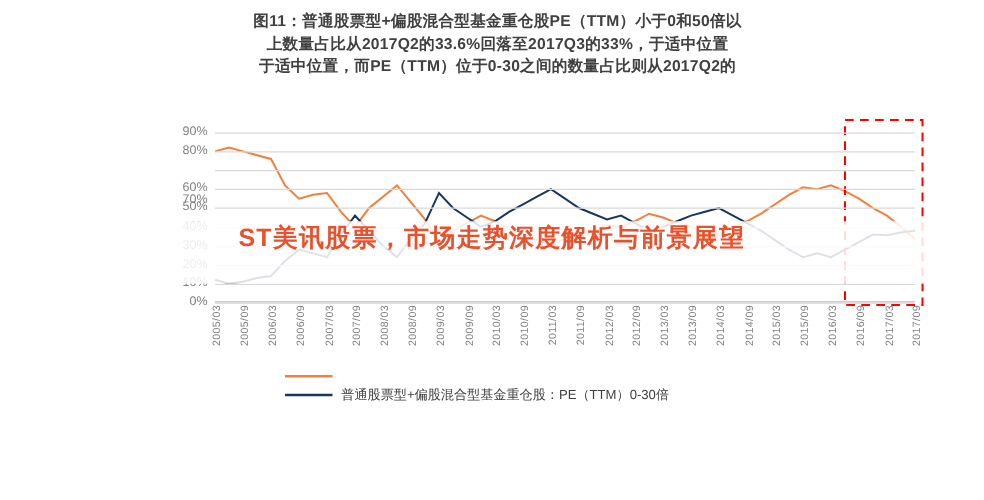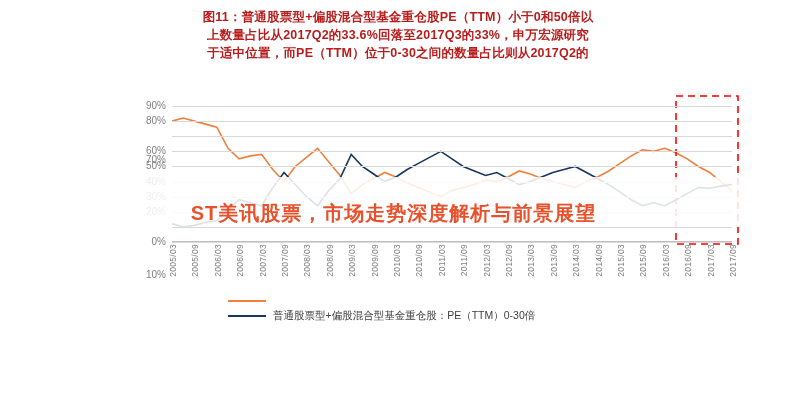--- a/index.html
+++ b/index.html
@@ -9,21 +9,21 @@
     overflow:hidden;position:relative;
   }
   #root{position:absolute;inset:0;}
 
   
   .title-box{
     position:absolute;left:148px;top:8px;width:500px;
     text-align:center;
   }
   .title-line{
-    font-size:12.5px;font-weight:bold;color:#b91c1c;
+    font-size:12.5px;font-weight:bold;color:#404040;
     line-height:18px;letter-spacing:0.2px;
   }
 
   
   .chart-wrap{position:absolute;left:0;top:92px;width:679px;height:200px;}
   .plot{
     position:absolute;left:172px;top:14px;width:560px;height:136px;
   }
   .gridline{
     position:absolute;left:0;width:100%;height:1px;background:#d9d9d9;
@@ -58,35 +58,35 @@
   
   .source{
     position:absolute;left:140px;top:374px;
     font-size:11px;color:#404040;
   }
 
   
   .banner{
     position:absolute;left:0;top:177px;width:787px;height:50px;
     background:rgba(255,255,255,0.86);
-    display:flex;align-items:flex-end;justify-content:center;
+    display:flex;align-items:flex-start;justify-content:center;
   }
   .banner-text{
     font-size:20px;font-weight:bold;color:#e8512b;
     letter-spacing:1px;white-space:nowrap;
   }
 </style>
 </head>
 <body>
 
 <div id="root">
 
   <div class="title-box">
     <div class="title-line">图11：普通股票型+偏股混合型基金重仓股PE（TTM）小于0和50倍以</div>
-    <div class="title-line">上数量占比从2017Q2的33.6%回落至2017Q3的33%，申万宏源研究</div>
+    <div class="title-line">上数量占比从2017Q2的33.6%回落至2017Q3的33%，于适中位置</div>
     <div class="title-line">于适中位置，而PE（TTM）位于0-30之间的数量占比则从2017Q2的</div>
   </div>
 
   <div class="chart-wrap">
     <div class="plot" id="plot">
       <div class="axis-bottom"></div>
       <svg class="series" id="series-svg" width="560" height="136" viewBox="0 0 560 136" preserveAspectRatio="none">
           <polyline points="0.00,15.11 11.20,12.09 22.40,15.11 33.60,18.13 44.80,21.16 56.00,42.31 67.20,52.89 78.40,49.87 89.60,48.36 100.80,63.47 112.00,75.56 123.20,60.44 134.40,51.38 145.60,42.31 156.80,55.91 168.00,69.51 179.20,87.64 190.40,78.58 201.60,72.53 212.80,66.49 224.00,71.02 235.20,77.07 246.40,81.60 257.60,86.13 268.80,90.67 280.00,84.62 291.20,81.60 302.40,78.58 313.60,74.04 324.80,75.56 336.00,71.02 347.20,64.98 358.40,68.00 369.60,72.53 380.80,75.56 392.00,78.58 403.20,81.60 414.40,75.56 425.60,71.02 436.80,64.98 448.00,57.42 459.20,49.87 470.40,43.82 481.60,45.33 492.80,42.31 504.00,46.84 515.20,52.89 526.40,60.44 537.60,66.49 548.80,75.56 560.00,85.23" fill="none" stroke="#f0803c" stroke-width="1.6"></polyline>
           <polyline points="0.00,117.87 11.20,120.89 22.40,119.38 33.60,116.36 44.80,114.84 56.00,102.76 67.20,93.69 78.40,96.71 89.60,99.73 100.80,81.60 112.00,66.49 123.20,78.58 134.40,90.67 145.60,99.73 156.80,84.62 168.00,72.53 179.20,48.36 190.40,60.44 201.60,68.00 212.80,75.56 224.00,71.02 235.20,63.47 246.40,57.42 257.60,51.38 268.80,45.33 280.00,52.89 291.20,60.44 302.40,64.98 313.60,69.51 324.80,66.49 336.00,72.53 347.20,78.58 358.40,75.56 369.60,71.02 380.80,66.49 392.00,63.47 403.20,60.44 414.40,66.49 425.60,72.53 436.80,78.58 448.00,86.13 459.20,93.69 470.40,99.73 481.60,96.71 492.80,99.73 504.00,93.69 515.20,87.64 526.40,81.60 537.60,82.20 548.80,80.09 560.00,78.58" fill="none" stroke="#17375e" stroke-width="1.6"></polyline>
           <rect x="503.99999999999994" y="-10" width="62.00000000000006" height="148" fill="none" stroke="#ff0000" stroke-width="1.6" stroke-dasharray="7,5"></rect>
@@ -101,21 +101,21 @@
         <div class="ylabel" style="top: 45.3333px;">60%</div>
         <div class="gridline" style="top: 60.4444px;"></div>
         <div class="ylabel" style="top: 60.4444px;">50%</div>
         <div class="gridline" style="top: 75.5556px;"></div>
         <div class="ylabel" style="top: 75.5556px;">40%</div>
         <div class="gridline" style="top: 90.6667px;"></div>
         <div class="ylabel" style="top: 90.6667px;">30%</div>
         <div class="gridline" style="top: 105.778px;"></div>
         <div class="ylabel" style="top: 105.778px;">20%</div>
         <div class="gridline" style="top: 120.889px;"></div>
-        <div class="ylabel" style="top: 120.889px; margin-top: 48px;">10%</div>
+        <div class="ylabel" style="top: 120.889px;">10%</div>
         <div class="gridline" style="top: 136px;"></div>
         <div class="ylabel" style="top: 136px;">0%</div>
       </div>
     <div class="xlabels" id="xlabels">
         <div class="xlab" style="left: -4px;">2005/03</div>
         <div class="xlab" style="left: 18.4px;">2005/09</div>
         <div class="xlab" style="left: 40.8px;">2006/03</div>
         <div class="xlab" style="left: 63.2px;">2006/09</div>
         <div class="xlab" style="left: 85.6px;">2007/03</div>
         <div class="xlab" style="left: 108px;">2007/09</div>

